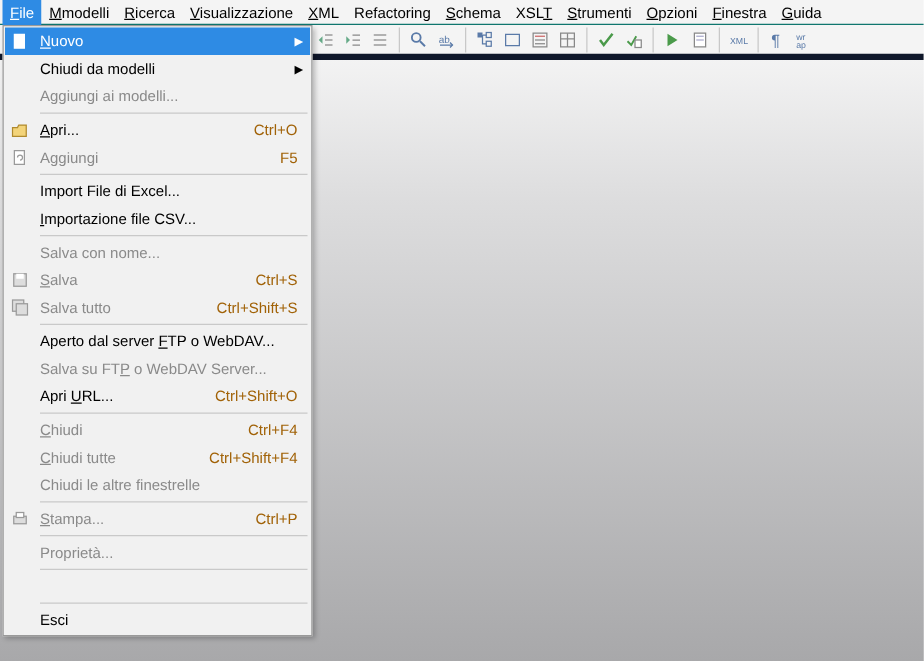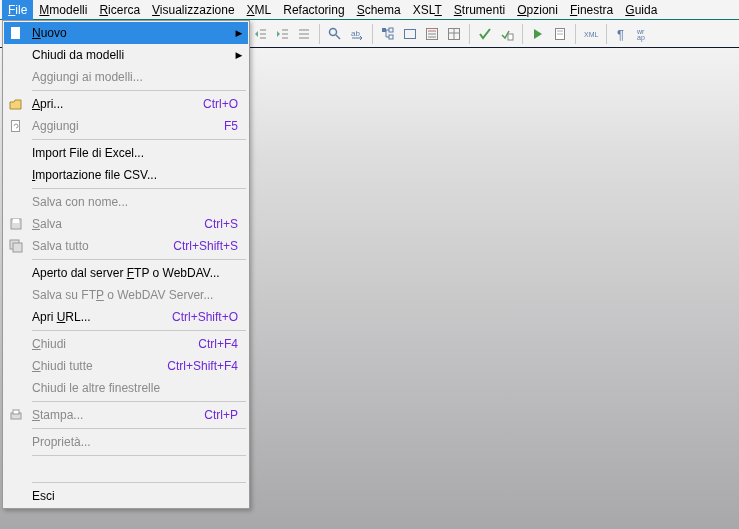--- a/index.html
+++ b/index.html
@@ -29,21 +29,21 @@
   .menubar-item.active {
     background: #2e8be4;
     color: #fff;
   }
   .menubar-item .mn { text-decoration: underline; }
   .toolbar {
     display: flex;
     align-items: center;
     height: 28px;
     background: #f4f4f4;
-    border-bottom: 1px solid #0f172a;
+    border-bottom: 5px solid #0f172a;
     padding-left: 250px;
     gap: 2px;
   }
   .tb-icon {
     width: 20px; height: 20px;
     display: flex; align-items: center; justify-content: center;
     cursor: default;
   }
   .tb-sep {
     width: 1px; height: 20px; background: #c8c8c8; margin: 0 3px;
@@ -60,35 +60,35 @@
   }
   .dd-row {
     display: flex;
     align-items: center;
     height: 22px;
     padding: 0 4px 0 0;
     cursor: default;
   }
   .dd-row.highlight {
     background: #2e8be4;
-    color: #000000;
+    color: #ffffff;
   }
   .dd-row .iconcell {
     width: 24px; height: 22px;
     display: flex; align-items: center; justify-content: center;
     flex-shrink: 0;
   }
   .dd-row .label {
     flex: 1;
     padding-left: 4px;
     white-space: nowrap;
   }
   .dd-row .label .mn { text-decoration: underline; }
   .dd-row .shortcut {
-    color: #6d28d9;
+    color: #a16207;
     padding-right: 6px;
   }
   .dd-row .arrow {
     width: 10px; text-align: center;
     font-size: 9px;
   }
   .dd-row.disabled { color: #8a8a8a; }
   .dd-row.disabled .mn { text-decoration: underline; }
   .dd-sep {
     height: 1px;

